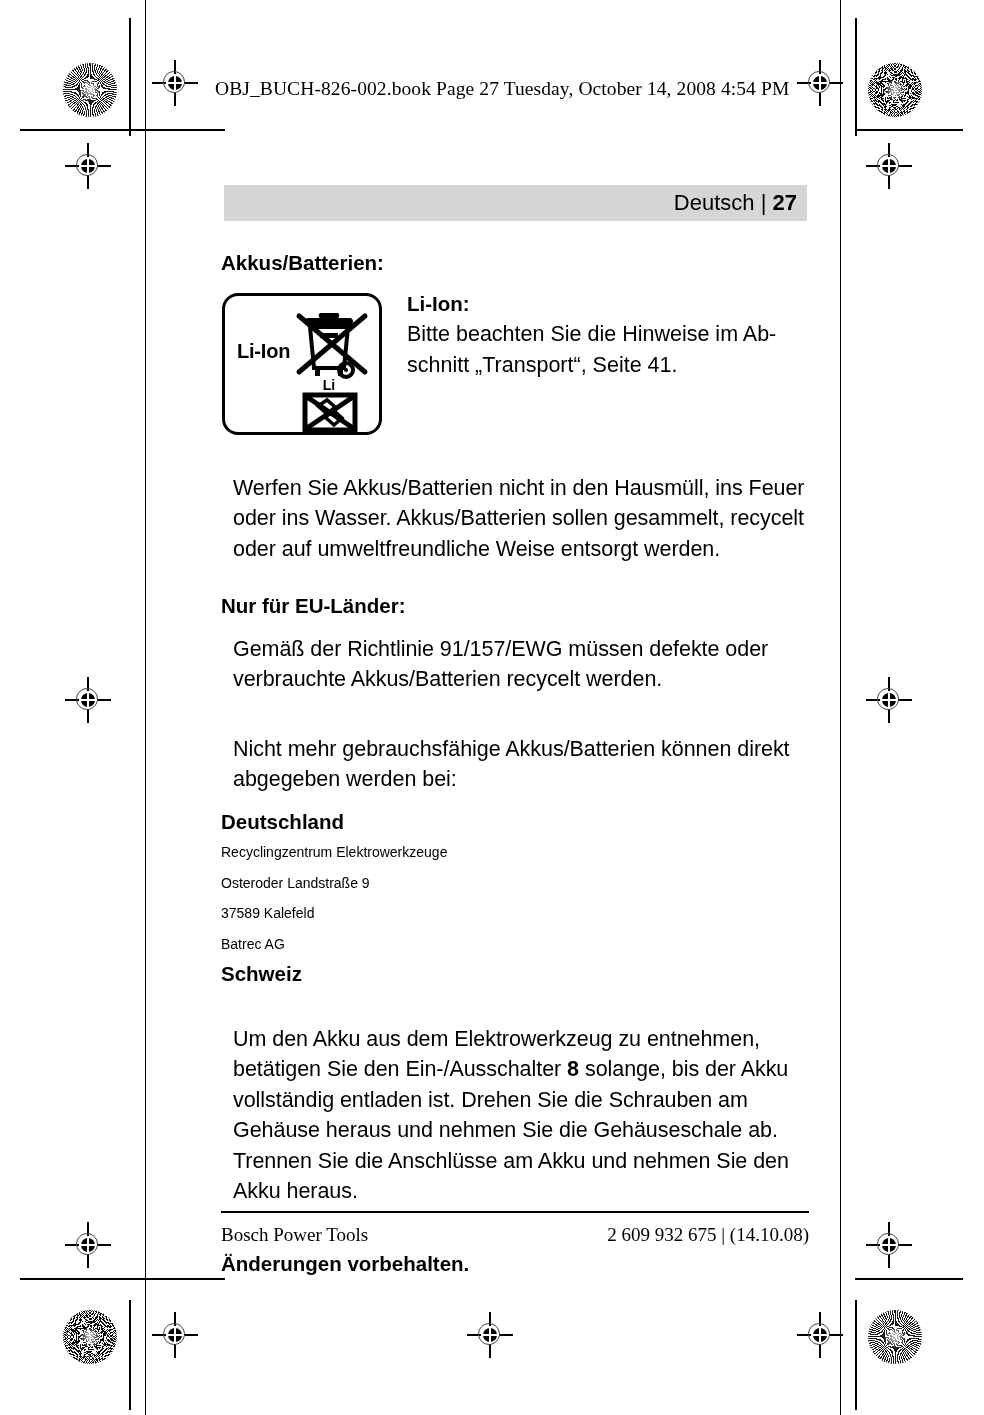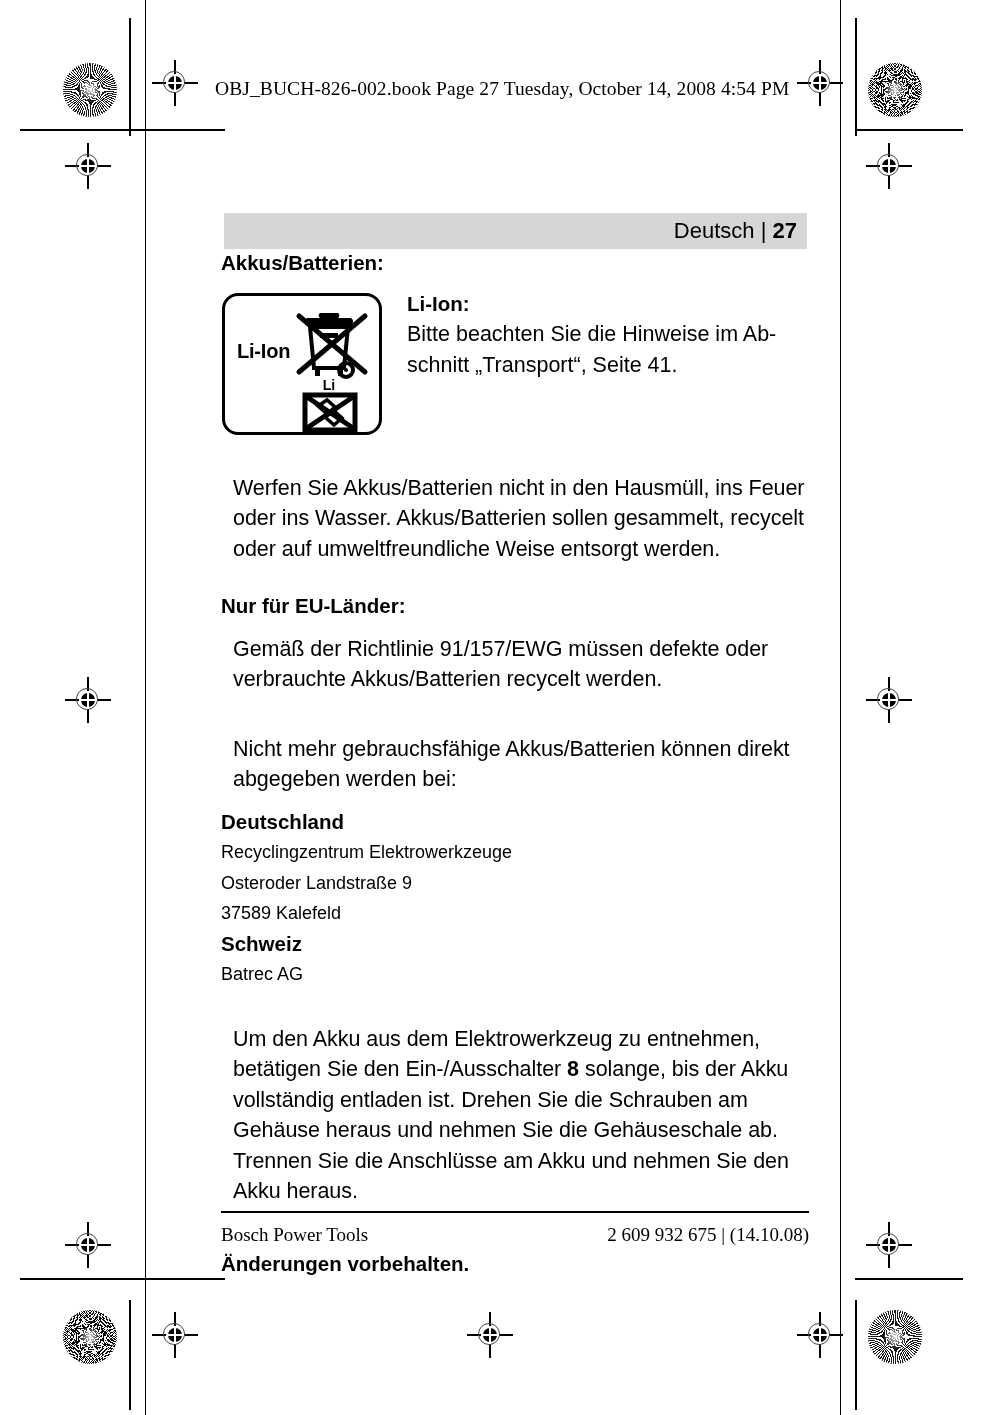--- a/index.html
+++ b/index.html
@@ -129,21 +129,20 @@
     white-space: nowrap;
   }
 
   .page-bar {
     position: absolute;
     left: 212px;
     top: 185px;
     width: 583px;
     height: 36px;
     background: #d6d6d6;
-    margin-top: 28px;
   }
   .page-bar-label {
     position: absolute;
     right: 10px;
     top: 5px;
     font-size: 22px;
     color: #000;
     white-space: nowrap;
   }
   .page-bar-label .num {
@@ -214,21 +213,21 @@
     font-weight: bold;
     font-size: 20.5px;
     line-height: 30.5px;
   }
   .symbol-side .tx {
     font-size: 21.5px;
     line-height: 30.5px;
   }
 
   .addr-line {
-    font-size: 18px;
+    font-size: 14px;
     line-height: 30.5px;
   }
   .addr-line.b { font-weight: bold; font-size: 20.5px; }
 
   .footer-rule {
     position: absolute;
     left: 209px;
     top: 1211px;
     width: 588px;
     height: 2.2px;
@@ -451,22 +450,22 @@
       <p class="para">Gemäß der Richtlinie 91/157/EWG müssen defekte oder verbrauchte Akkus/Batterien recycelt werden.</p>
 
       <div class="spacer-sm"></div>
 
       <p class="para">Nicht mehr gebrauchsfähige Akkus/Batterien können direkt abgegeben werden bei:</p>
 
       <div class="addr-line b">Deutschland</div>
       <div class="addr-line">Recyclingzentrum Elektrowerkzeuge</div>
       <div class="addr-line">Osteroder Landstraße 9</div>
       <div class="addr-line">37589 Kalefeld</div>
+      <div class="addr-line">Batrec AG</div>
       <div class="addr-line b">Schweiz</div>
-      <div class="addr-line">Batrec AG</div>
 
       <div class="spacer-md"></div>
 
       <p class="para"><span>Um den Akku aus dem Elektrowerkzeug zu entnehmen, betätigen Sie den Ein-/Ausschalter </span><b class="ref">8</b><span> solange, bis der Akku vollständig entladen ist. Drehen Sie die Schrauben am Gehäuse heraus und nehmen Sie die Gehäuseschale ab. Trennen Sie die Anschlüsse am Akku und nehmen Sie den Akku heraus.</span></p>
 
       <div class="spacer-lg"></div>
 
       <div class="bold-head">Änderungen vorbehalten.</div>
     </div>
 

